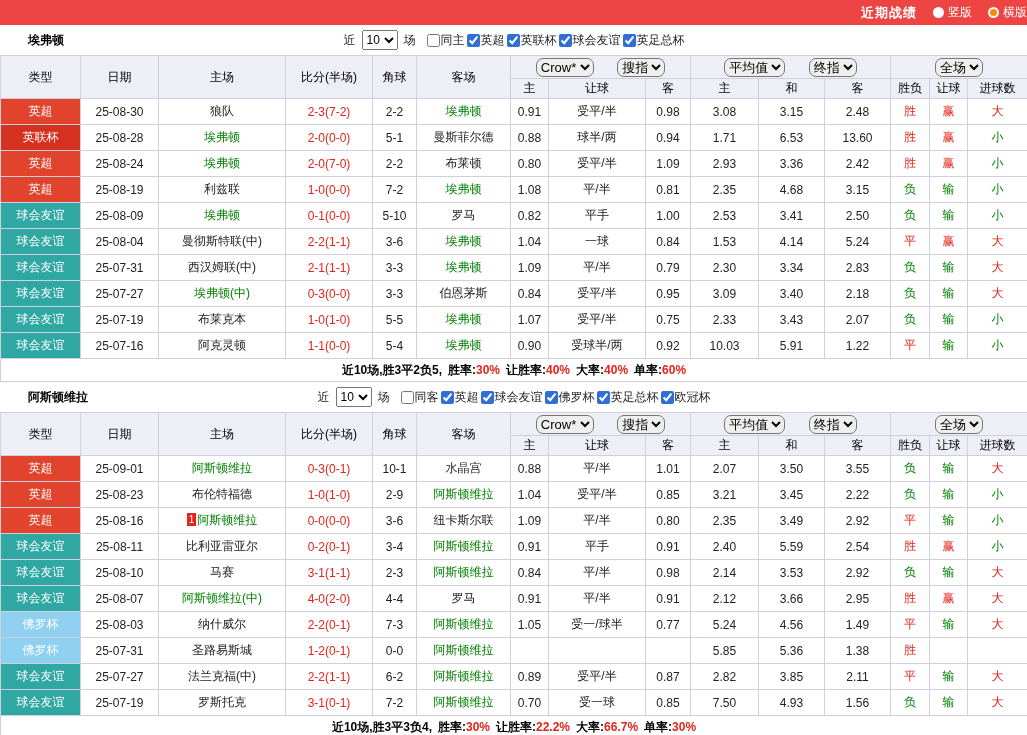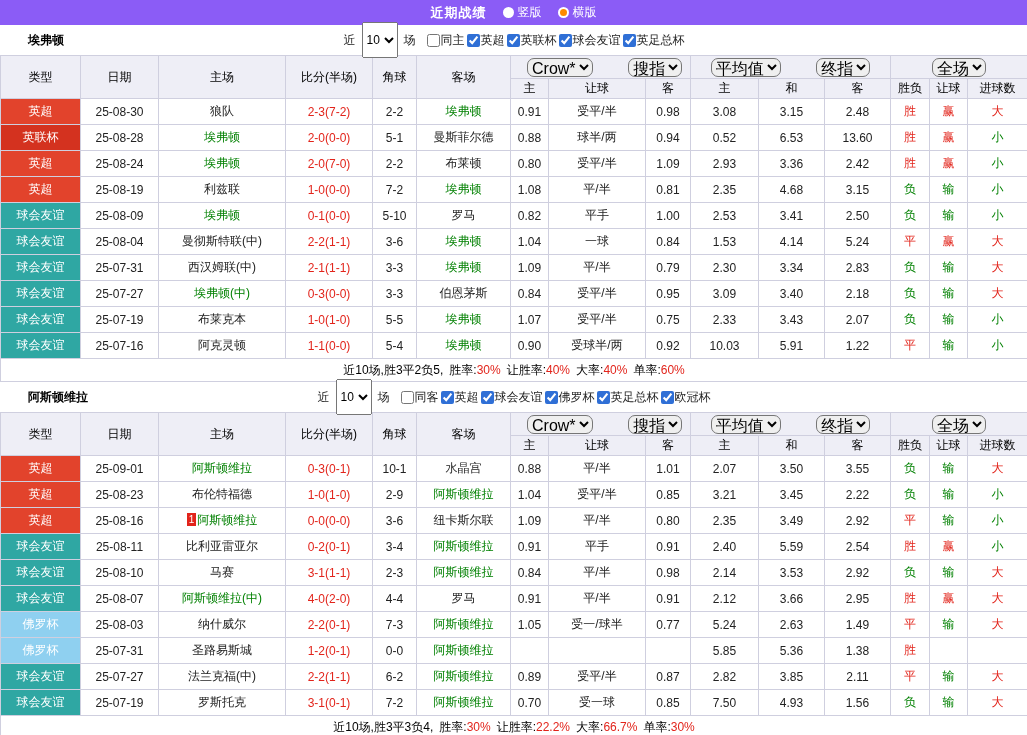--- a/index.html
+++ b/index.html
@@ -1,40 +1,40 @@
 <!DOCTYPE html>
 <html><head>
 <meta charset="utf-8">
 <style>
   html,body{margin:0;padding:0;background:#fff;}
   body{width:1027px;font-family:"Liberation Sans","DejaVu Sans",sans-serif;font-size:12px;color:#222;}
   
-  .topbar{height:25px;background:#8b5cf6;display:flex;align-items:center;justify-content:center;gap:16px;}
+  .topbar{height:25px;background:#ef4444;display:flex;align-items:center;justify-content:flex-end;gap:16px;}
   .topbar .title{color:#FFFFFF;font-weight:bold;font-size:13px;letter-spacing:1px;}
   .radio-group{display:inline-flex;align-items:center;color:#fff;cursor:pointer;}
   .radio{display:inline-block;width:11px;height:11px;border-radius:50%;background:#fff;margin-right:4px;position:relative;}
   .radio.sel::after{content:"";position:absolute;left:2px;top:2px;width:7px;height:7px;border-radius:50%;background:#FF8A00;}
   
   .section-bar{position:relative;height:30px;display:flex;align-items:center;justify-content:center;background:#fff;}
   .team-name{position:absolute;left:28px;font-weight:bold;color:#000;}
   .filters{display:flex;align-items:center;}
   .filters .gap{margin:0 3px;}
-  .filters select{height:36px;font-size:12px;margin:0 3px;}
+  .filters select{height:20px;font-size:12px;margin:0 3px;}
   .checks{display:inline-flex;align-items:center;margin-left:8px;}
   .checks label{display:inline-flex;align-items:center;margin-right:2px;cursor:pointer;}
   .checks input{width:13px;height:13px;margin:0 1px 0 0;accent-color:#2F6FD6;}
   
   table{border-collapse:collapse;table-layout:fixed;width:1027px;}
   th,td{border:1px solid #CFCFDF;text-align:center;overflow:hidden;white-space:nowrap;padding:0;}
   thead th{background:#EEEEF6;font-weight:normal;color:#000;}
   tr.h1 th{height:22px;}
   tr.h2 th{height:19px;}
-  thead select{height:19px;font-size:16px;margin:0 16px;border-radius:7px;}
+  thead select{height:19px;font-size:13px;margin:0 10px;border-radius:7px;}
   tbody td{height:25px;background:#fff;}
-  tfoot td{height:22px;background:#fff;}
+  tfoot td{height:22px;background:#fff;font-weight:bold;}
   .bg-red{background:#E2432C;color:#fff;}
   .bg-darkred{background:#D4321F;color:#fff;}
   .bg-teal{background:#2FA7A3;color:#fff;}
   .bg-skyblue{background:#8FD0F0;color:#fff;}
   .c-red{color:#E2241B;}
   .c-green{color:#008000;}
   .rank-badge{display:inline-block;background:#E2241B;color:#fff;font-size:10px;line-height:13px;height:13px;padding:0 2px;margin-right:1px;vertical-align:1px;}
   .summary-prefix{color:#000;}
   .stat-label{color:#000;margin-left:6px;}
 </style>
@@ -142,21 +142,21 @@
         <tr>
           <td class="bg-darkred">英联杯</td>
           <td>25-08-28</td>
           <td class="c-green">埃弗顿</td>
           <td class="c-red">2-0(0-0)</td>
           <td>5-1</td>
           <td>曼斯菲尔德</td>
           <td>0.88</td>
           <td>球半/两</td>
           <td>0.94</td>
-          <td>0.52</td>
+          <td>1.71</td>
           <td>6.53</td>
           <td>13.60</td>
           <td class="c-red">胜</td>
           <td class="c-red">赢</td>
           <td class="c-green">小</td>
         </tr>
         <tr>
           <td class="bg-red">英超</td>
           <td>25-08-24</td>
           <td class="c-green">埃弗顿</td>
@@ -479,21 +479,21 @@
           <td class="bg-skyblue">佛罗杯</td>
           <td>25-08-03</td>
           <td>纳什威尔</td>
           <td class="c-red">2-2(0-1)</td>
           <td>7-3</td>
           <td class="c-green">阿斯顿维拉</td>
           <td>1.05</td>
           <td>受一/球半</td>
           <td>0.77</td>
           <td>5.24</td>
-          <td>2.63</td>
+          <td>4.56</td>
           <td>1.49</td>
           <td class="c-red">平</td>
           <td class="c-green">输</td>
           <td class="c-red">大</td>
         </tr>
         <tr>
           <td class="bg-skyblue">佛罗杯</td>
           <td>25-07-31</td>
           <td>圣路易斯城</td>
           <td class="c-red">1-2(0-1)</td>

